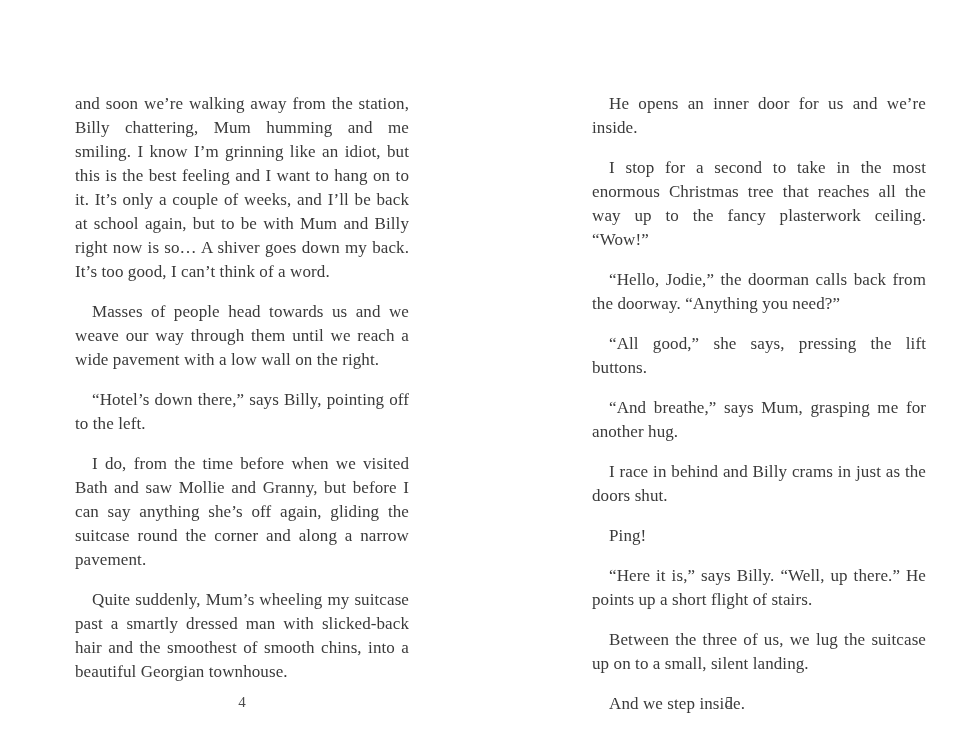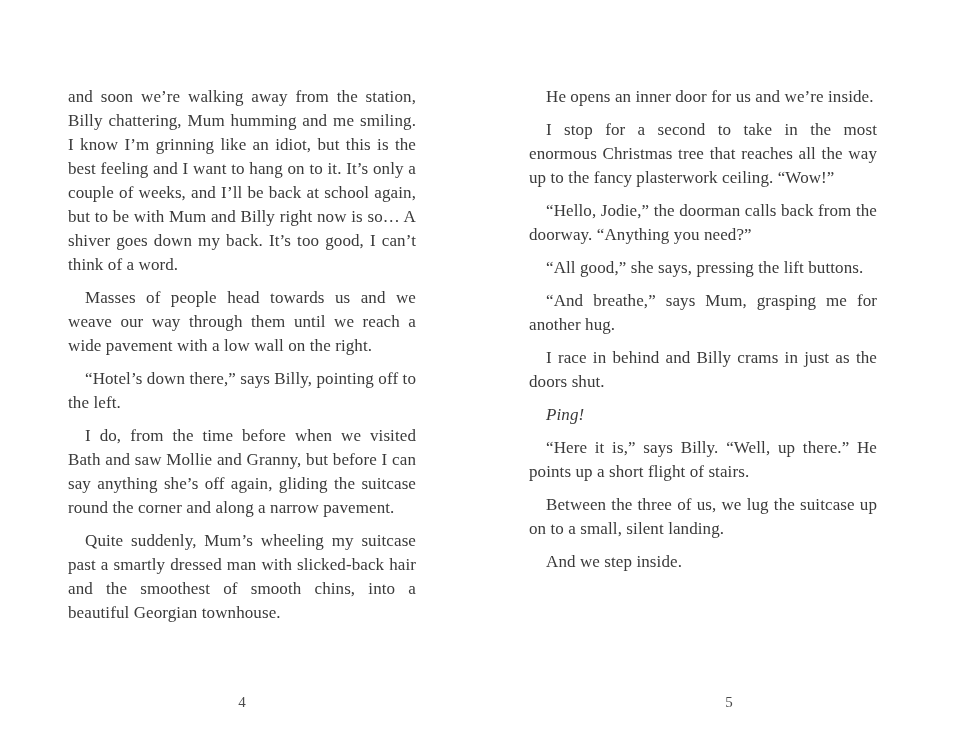--- a/index.html
+++ b/index.html
@@ -18,27 +18,27 @@
   .page-text {
     position: absolute;
     top: 76px;
     width: 366px;
     font-size: 17px;
     line-height: 24px;
     text-align: justify;
     letter-spacing: 0.1px;
   }
   .page-text-left  { left: 59px; }
-  .page-text-right { left: 520px; }
+  .page-text-right { left: 576px; }
   p.para {
-    margin: 9px;
+    margin: 16px;
     padding: 0;
   }
   p.para.indent { text-indent: 17px; }
-  p.para.italic { font-style: italic; }
+  p.para.italic { }
   .page-number {
     position: absolute;
     top: 693px;
     width: 366px;
     text-align: center;
     font-size: 15px;
     line-height: 18px;
     color: #4a4a4a;
   }
   .page-number-left  { left: 59px; }

